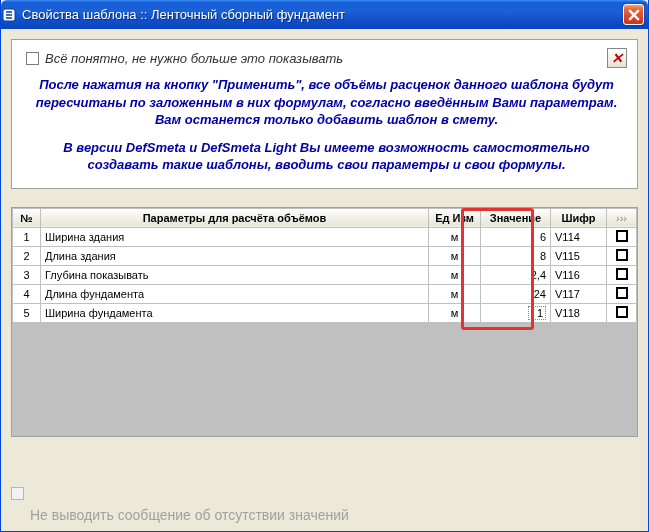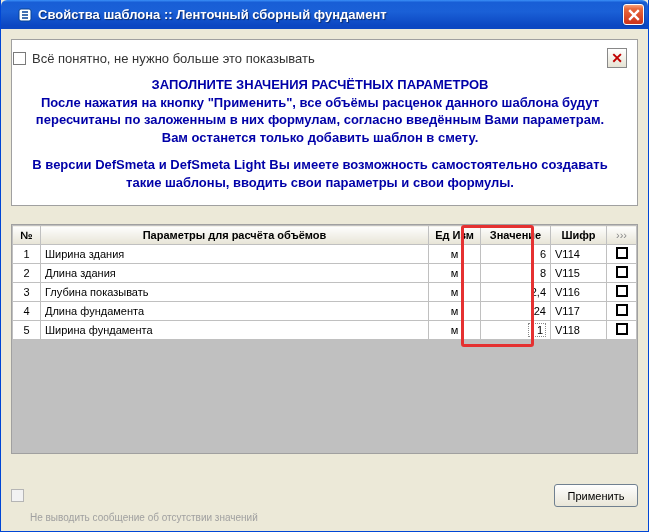--- a/index.html
+++ b/index.html
@@ -21,23 +21,23 @@
     display: flex;
     flex-direction: column;
   }
   .titlebar {
     height: 29px;
     background: linear-gradient(to bottom,
        #3b90f8 0%, #185ed6 8%, #1a60d7 40%, #0c47c2 88%, #0c47c2 100%);
     display: flex;
     align-items: center;
     color: #fff;
-    font-weight: bold;
+    font-weight: normal;
     font-size: 13px;
-    padding: 0 4px 0 16px;
+    padding: 0 4px 0 0;
     border-top-left-radius: 6px;
     border-top-right-radius: 6px;
   }
   .titlebar .tb-icon {
     width: 16px; height: 16px;
     margin-right: 5px;
     display: inline-flex; align-items: center; justify-content: center;
   }
   .titlebar .tb-title { flex: 1; text-shadow: 1px 1px 1px #0a2a6b; }
   .closebtn {
@@ -56,21 +56,22 @@
   .client {
     flex: 1;
     padding: 10px 10px 8px 10px;
     display: flex;
     flex-direction: column;
   }
 
   .topbox {
     border: 1px solid #a0a0a0;
     background: #fff;
-    padding: 8px 10px 12px 1px;
+    padding: 8px 10px 12px 14px;
+    font-style: italic;
   }
   .checkrow {
     display: flex;
     align-items: center;
     font-size: 13px;
     color: #333;
     margin-bottom: 6px;
   }
   .checkrow .chk {
     width: 13px; height: 13px; margin-right: 6px;
@@ -158,21 +159,21 @@
     margin-top: auto;
     padding-top: 10px;
     display: flex;
     align-items: center;
   }
   .footer .chk {
     width: 13px; height: 13px; margin-right: 6px;
     border: 1px solid #b5b5b5; background: #f2f2f2;
     display: inline-block;
   }
-  .footer .disabled-label { color: #a0a0a0; font-size: 10px; margin-top: 44px; }
+  .footer .disabled-label { color: #a0a0a0; font-size: 14px; margin-top: 44px; }
   .footer .spacer { flex: 1; }
   .btn {
     min-width: 84px;
     height: 23px;
     margin-left: 6px;
     border: 1px solid #708090;
     background: linear-gradient(to bottom, #fefefe, #e9e6d8);
     color: #000;
     font-size: 11px;
     border-radius: 3px;
@@ -206,21 +207,20 @@
 
     <div class="topbox">
       <div class="checkrow">
         <span class="chk"></span>
         <span>Всё понятно, не нужно больше это показывать</span>
         <div class="xbtn">
           <span>✕</span>
         </div>
       </div>
       <div class="bluemsg">
-        <div>ЗАПОЛНИТЕ ЗНАЧЕНИЯ РАСЧЁТНЫХ ПАРАМЕТРОВ</div>
         <div>После нажатия на кнопку "Применить", все объёмы расценок данного шаблона будут пересчитаны по заложенным в них формулам, согласно введённым Вами параметрам.</div>
         <div>Вам останется только добавить шаблон в смету.</div>
         <div style="height:10px"></div>
         <div>В версии DefSmeta и DefSmeta Light Вы имеете возможность самостоятельно создавать такие шаблоны, вводить свои параметры и свои формулы.</div>
       </div>
     </div>
 
     <div class="tablewrap">
       <table class="grid">
         <colgroup>
@@ -285,17 +285,16 @@
         </tbody>
       </table>
       <div class="filler"></div>
       <div class="redbox"></div>
     </div>
 
     <div class="footer">
       <span class="chk"></span>
       <span class="disabled-label">Не выводить сообщение об отсутствии значений</span>
       <span class="spacer"></span>
-      <button class="btn">Применить</button>
     </div>
 
   </div>
 </div>
 
 </body></html>

